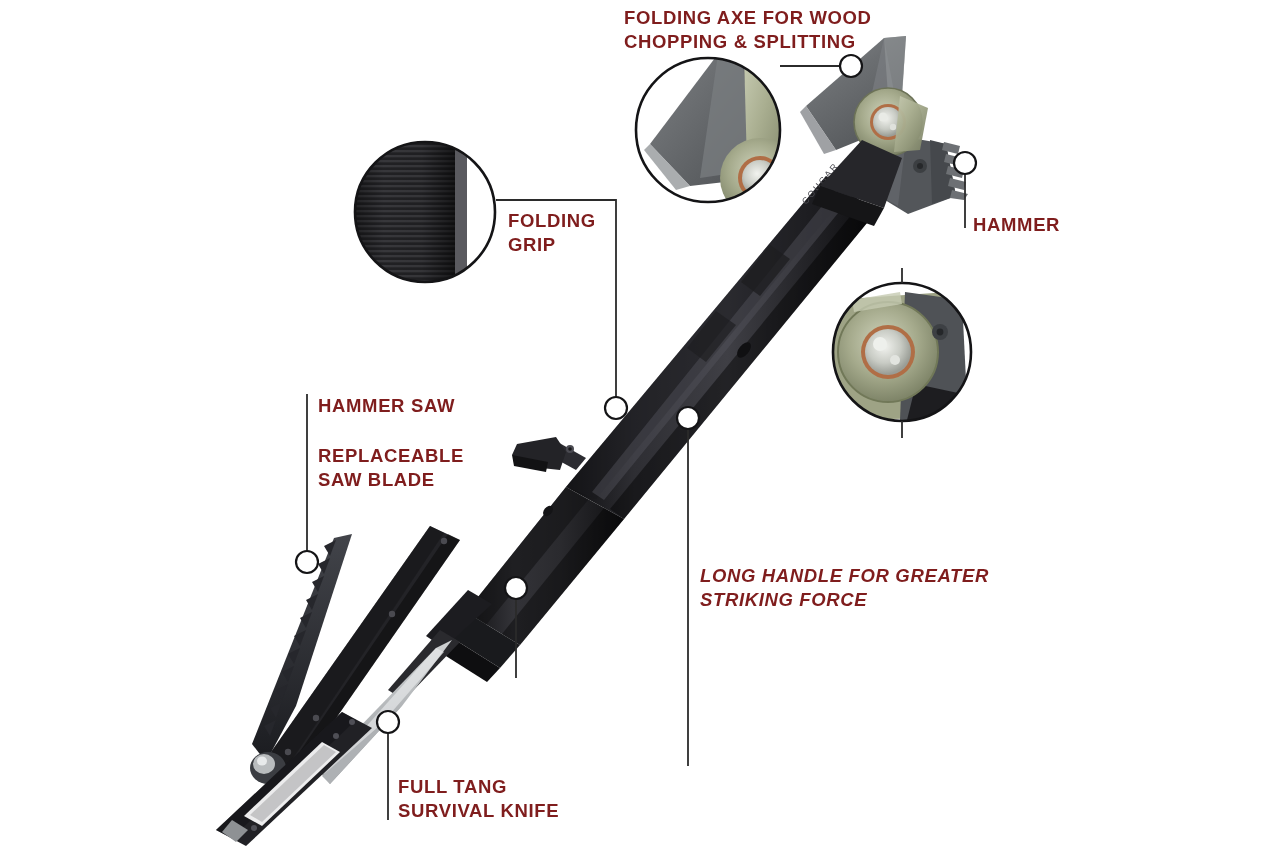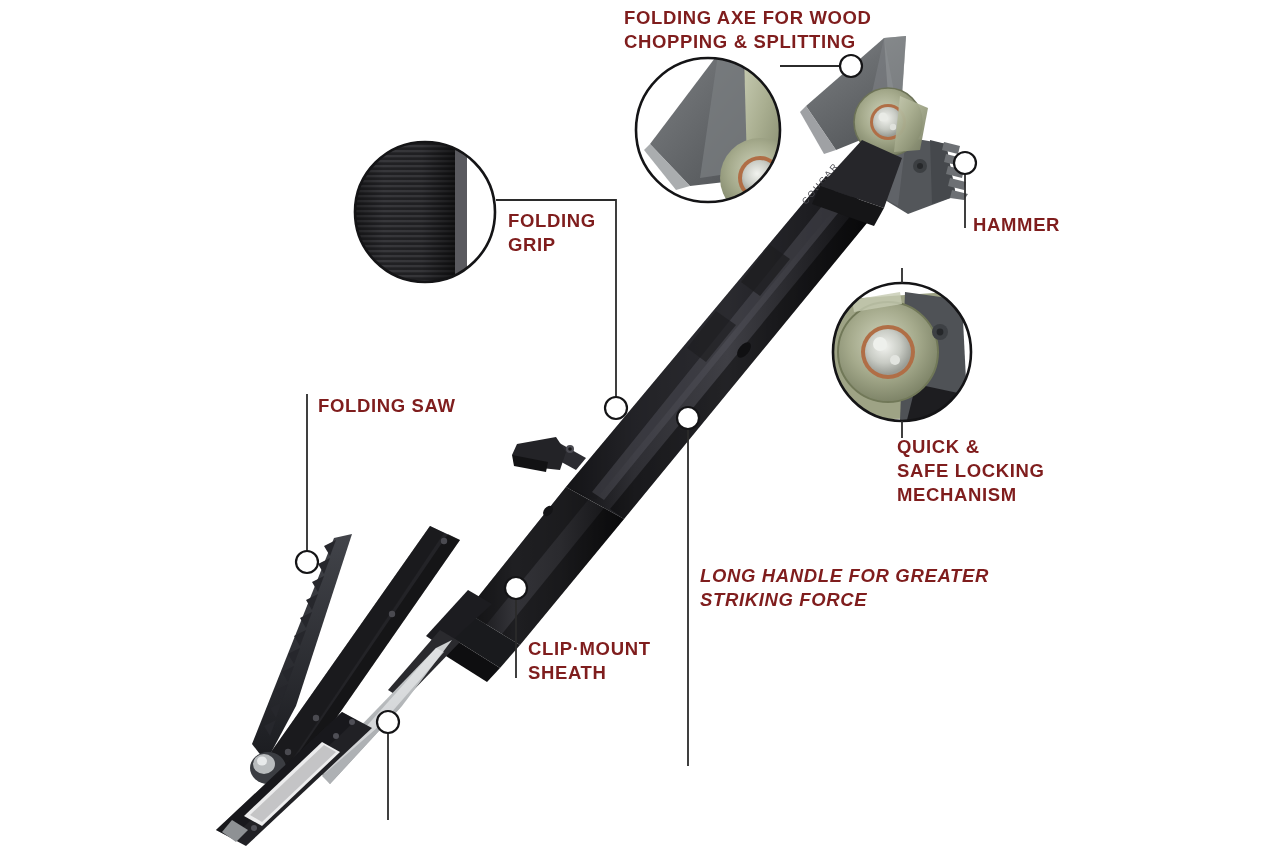--- a/index.html
+++ b/index.html
@@ -300,29 +300,28 @@
   </svg>
 
   <div class="callout big" style="left:624px;top:6px;">FOLDING AXE FOR WOOD
 CHOPPING &amp; SPLITTING</div>
 
   <div class="callout big" style="left:973px;top:213px;">HAMMER</div>
 
   <div class="callout big" style="left:508px;top:209px;">FOLDING
 GRIP</div>
 
-  <div class="callout big" style="left:897px;top:435px;">QUICK &amp;
-SAFE LOCKING
-MECHANISM</div>
-
-  <div class="callout big" style="left:318px;top:394px;">FOLDING SAW</div>
-
-
-  <div class="callout big" style="left:528px;top:637px;">CLIP·MOUNT
-SHEATH</div>
+
+  <div class="callout big" style="left:318px;top:394px;">HAMMER SAW</div>
+
+  <div class="callout big" style="left:318px;top:444px;">REPLACEABLE
+SAW BLADE</div>
+
 
   <div class="callout big" style="left:700px;top:564px;font-style:italic;">LONG HANDLE FOR GREATER
 STRIKING FORCE</div>
 
 
 
+  <div class="callout big" style="left:398px;top:775px;">FULL TANG
+SURVIVAL KNIFE</div>
 
 </div>
 
 </body></html>

